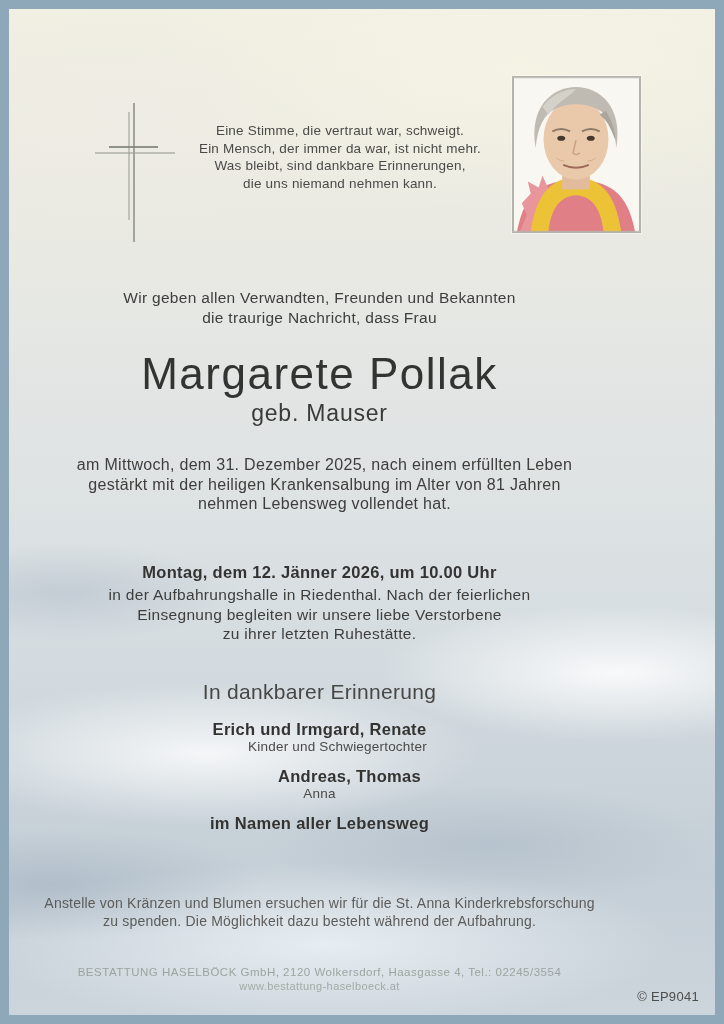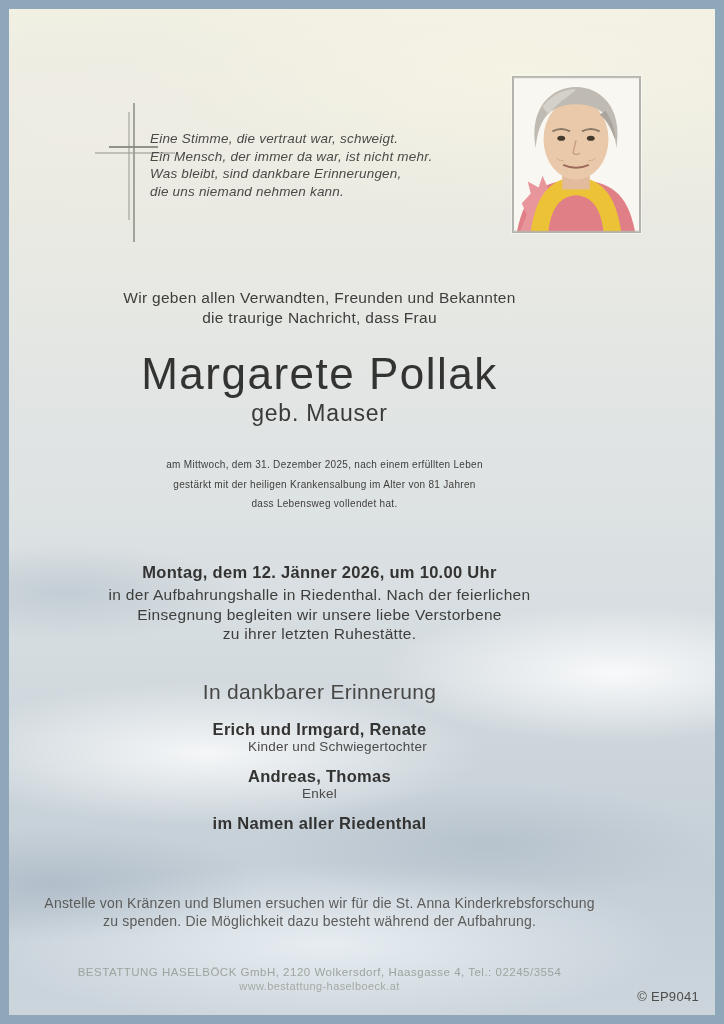--- a/index.html
+++ b/index.html
@@ -20,41 +20,41 @@
       radial-gradient(ellipse 320px 85px at 68% 83%, rgba(163,177,191,0.45), rgba(163,177,191,0) 70%),
       radial-gradient(ellipse 300px 80px at 6% 87%, rgba(158,173,188,0.5), rgba(158,173,188,0) 70%),
       radial-gradient(ellipse 460px 110px at 45% 93%, rgba(236,242,246,0.85), rgba(236,242,246,0) 75%),
       linear-gradient(180deg,
         #f1f0e3 0%, #edece2 12%, #e8e9e3 26%, #e2e5e4 38%,
         #dde2e3 50%, #d6dde1 62%, #ccd5db 74%, #c5cfd7 86%, #ccd5dc 100%);
   }
   .abs{position:absolute;}
   .centered{left:0;width:621px;text-align:center;}
   
-  .quote{top:121px;left:141px;width:380px;
-         font-size:13.5px;line-height:17.5px;color:#4a4a48;letter-spacing:.2px;font-style:italic;}
+  .quote{top:113px;left:141px;width:380px;text-align:center;
+         font-size:13.5px;line-height:17.5px;color:#4a4a48;letter-spacing:.2px;}
   
   .cross{top:89px;left:77px;width:90px;height:146px;}
   
   .photo{top:67px;left:503px;width:129px;height:157px;
          background:#f9f7f1;border:1px solid #b3b3ad;
          box-shadow:0 0 0 1px rgba(255,255,255,.4);}
   .photo svg{display:block;width:100%;height:100%;}
   
   .announce{top:279px;font-size:15.5px;line-height:19.5px;letter-spacing:.3px;}
   .name{top:341px;font-size:44px;line-height:48px;letter-spacing:1.5px;color:#333331;}
   .birth-name{top:391px;font-size:23px;line-height:26px;letter-spacing:.8px;color:#3a3a38;}
-  .death-notice{top:446px;font-size:10px;line-height:19.5px;letter-spacing:.3px;padding-left:10px;}
+  .death-notice{top:446px;font-size:16px;line-height:19.5px;letter-spacing:.3px;padding-left:10px;}
   .farewell-intro{top:531px;font-size:15.5px;line-height:19px;letter-spacing:.3px;}
   .farewell-date{top:553px;font-size:16.5px;line-height:20px;font-weight:bold;letter-spacing:.3px;color:#333331;}
   .farewell-loc{top:576px;font-size:15.5px;line-height:19.5px;letter-spacing:.3px;}
   .rem-title{top:674px;font-size:21px;line-height:18px;letter-spacing:.3px;color:#474745;}
   .mourner-names{font-size:16.5px;line-height:18px;font-weight:bold;letter-spacing:.3px;color:#333331;}
   .mourner-rel{font-size:13.5px;line-height:16px;color:#4a4a48;letter-spacing:.2px;}
-  .m1n{top:711px;} .m1r{top:730px;margin-left:18px;} .m2n{top:758px;} .m2r{top:777px;}
+  .m1n{top:711px;} .m1r{top:730px;margin-left:18px;} .m2n{top:758px;margin-left:30px;} .m2r{top:777px;}
   .closing{top:805px;font-size:16.5px;font-weight:bold;letter-spacing:.3px;color:#333331;}
   .donation{top:886px;font-size:14px;line-height:17.5px;color:#5c5c5a;letter-spacing:.2px;}
   .footer-line1{top:956px;font-size:11.5px;line-height:14px;color:#9ca49f;letter-spacing:.5px;}
   .footer-line2{top:971px;font-size:11px;line-height:13px;color:#a3aaa5;letter-spacing:.4px;}
   .code{right:16px;top:980px;font-size:13px;color:#4d4d4b;letter-spacing:.3px;}
 </style>
 </head>
 <body>
 
 <div class="card">
@@ -102,39 +102,39 @@
     <div>Wir geben allen Verwandten, Freunden und Bekannten</div>
     <div>die traurige Nachricht, dass Frau</div>
   </div>
 
   <div class="abs centered name">Margarete Pollak</div>
   <div class="abs centered birth-name">geb. Mauser</div>
 
   <div class="abs centered death-notice">
     <div>am Mittwoch, dem 31. Dezember 2025, nach einem erfüllten Leben</div>
     <div>gestärkt mit der heiligen Krankensalbung im Alter von 81 Jahren</div>
-    <div>dass Lebensweg vollendet hat.</div>
+    <div>nehmen Lebensweg vollendet hat.</div>
   </div>
 
   <div class="abs centered farewell-date">Montag, dem 12. Jänner 2026, um 10.00 Uhr</div>
   <div class="abs centered farewell-loc">
     <div>in der Aufbahrungshalle in Riedenthal. Nach der feierlichen</div>
     <div>Einsegnung begleiten wir unsere liebe Verstorbene</div>
     <div>zu ihrer letzten Ruhestätte.</div>
   </div>
 
   <div class="abs centered rem-title">In dankbarer Erinnerung</div>
 
   <div class="abs centered mourner-names m1n">Erich und Irmgard, Renate</div>
   <div class="abs centered mourner-rel m1r">Kinder und Schwiegertochter</div>
 
   <div class="abs centered mourner-names m2n">Andreas, Thomas</div>
-  <div class="abs centered mourner-rel m2r">Enkel</div>
+  <div class="abs centered mourner-rel m2r">Anna</div>
 
-  <div class="abs centered closing">im Namen aller Riedenthal</div>
+  <div class="abs centered closing">im Namen aller Lebensweg</div>
 
   <div class="abs centered donation">
     <div>Anstelle von Kränzen und Blumen ersuchen wir für die St. Anna Kinderkrebsforschung</div>
     <div>zu spenden. Die Möglichkeit dazu besteht während der Aufbahrung.</div>
   </div>
 
   <div class="abs centered footer-line1">BESTATTUNG HASELBÖCK GmbH, 2120 Wolkersdorf, Haasgasse 4, Tel.: 02245/3554</div>
   <div class="abs centered footer-line2">www.bestattung-haselboeck.at</div>
 
   <div class="abs code">© EP9041</div>

